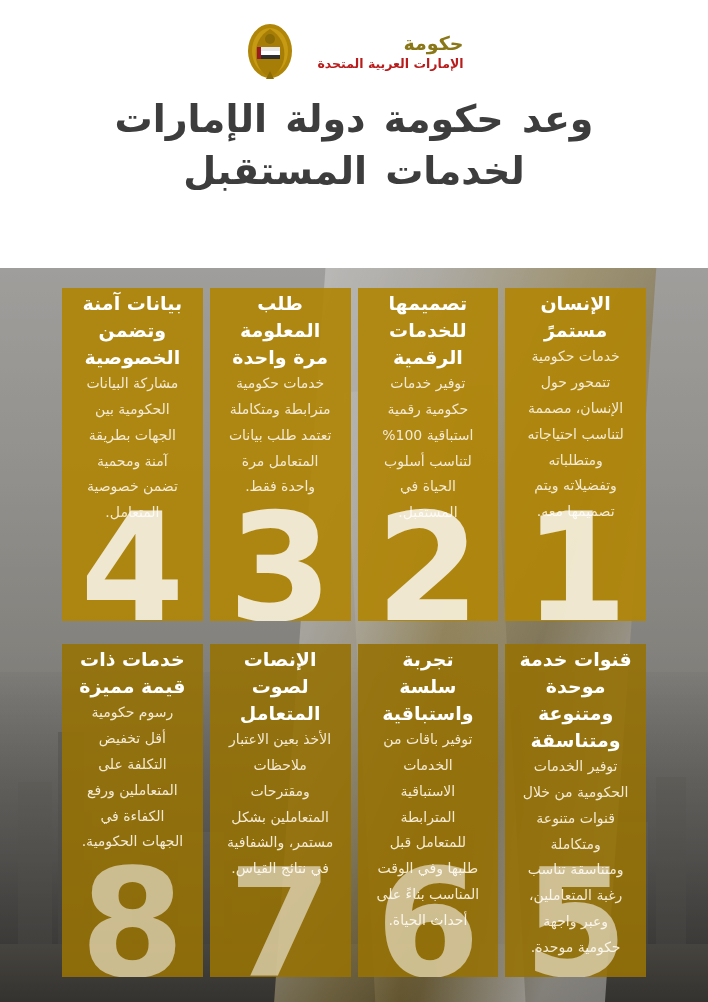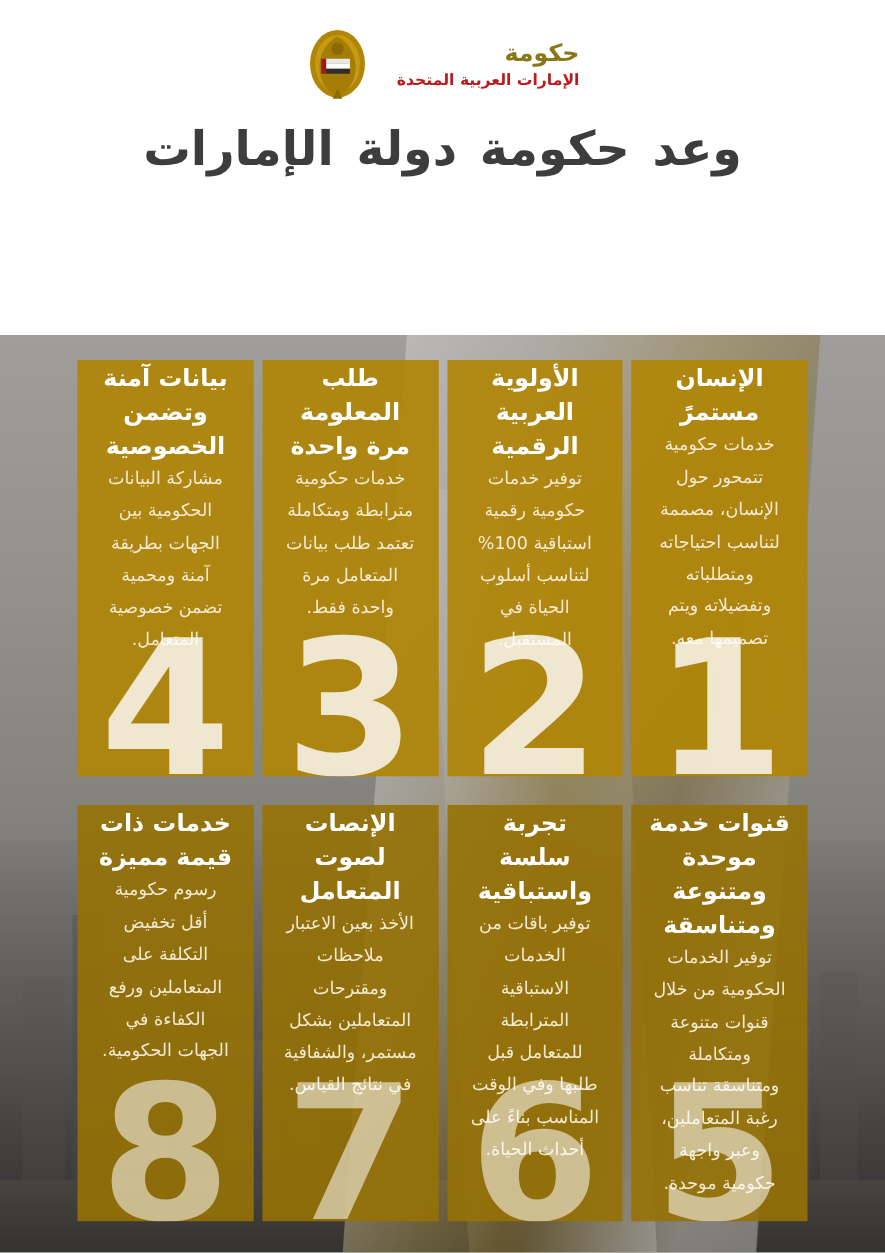--- a/index.html
+++ b/index.html
@@ -196,20 +196,21 @@
             <rect x="13" y="26" width="4" height="12" fill="#9c1b20"></rect>
             <circle cx="26" cy="18" r="5" fill="#8a6b05"></circle>
             <path d="M26 50 L22 58 L30 58 Z" fill="#8a6b05"></path>
           </g>
         </svg>
       </div>
     </div>
 
     <div class="title-block">
       <div class="title-line">وعد حكومة دولة الإمارات</div>
+      <div class="title-line">لخدمات المستقبل</div>
     </div>
   </div>
 
   <div class="poster">
     <div class="bg-sky"></div>
     <div class="bg-city">
       <div class="tower" style="left:18px; width:34px; height:180px;"></div>
       <div class="tower" style="left:58px; width:26px; height:230px;"></div>
       <div class="tower" style="left:92px; width:40px; height:150px;"></div>
       <div class="tower" style="left:140px; width:30px; height:205px;"></div>
@@ -228,21 +229,21 @@
     <div class="grid row1">
       <div class="col">
         <div class="card">
           <div class="card-title">الإنسان مستمرً</div>
           <div class="card-body">خدمات حكومية تتمحور حول الإنسان، مصممة لتناسب احتياجاته ومتطلباته وتفضيلاته ويتم تصميمها معه.</div>
           <div class="card-num">1</div>
         </div>
       </div>
       <div class="col">
         <div class="card">
-          <div class="card-title">الأولوية العربية الرقمية</div>
+          <div class="card-title">تصميمها للخدمات الرقمية</div>
           <div class="card-body">توفير خدمات حكومية رقمية استباقية 100% لتناسب أسلوب الحياة في المستقبل.</div>
           <div class="card-num">2</div>
         </div>
       </div>
       <div class="col">
         <div class="card">
           <div class="card-title">طلب المعلومة مرة واحدة</div>
           <div class="card-body">خدمات حكومية مترابطة ومتكاملة تعتمد طلب بيانات المتعامل مرة واحدة فقط.</div>
           <div class="card-num">3</div>
         </div>

